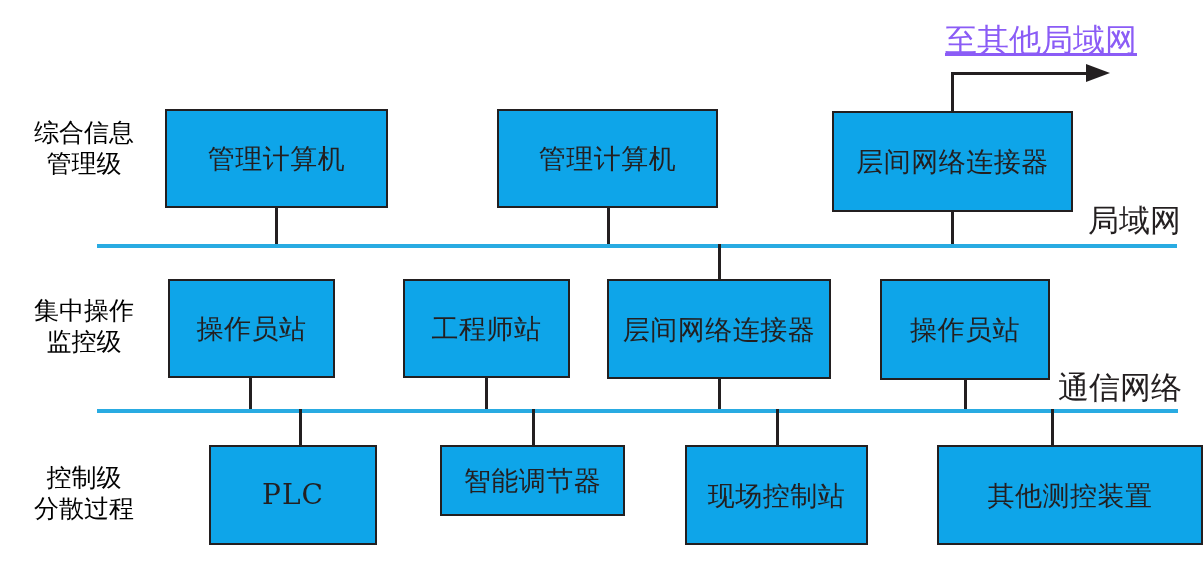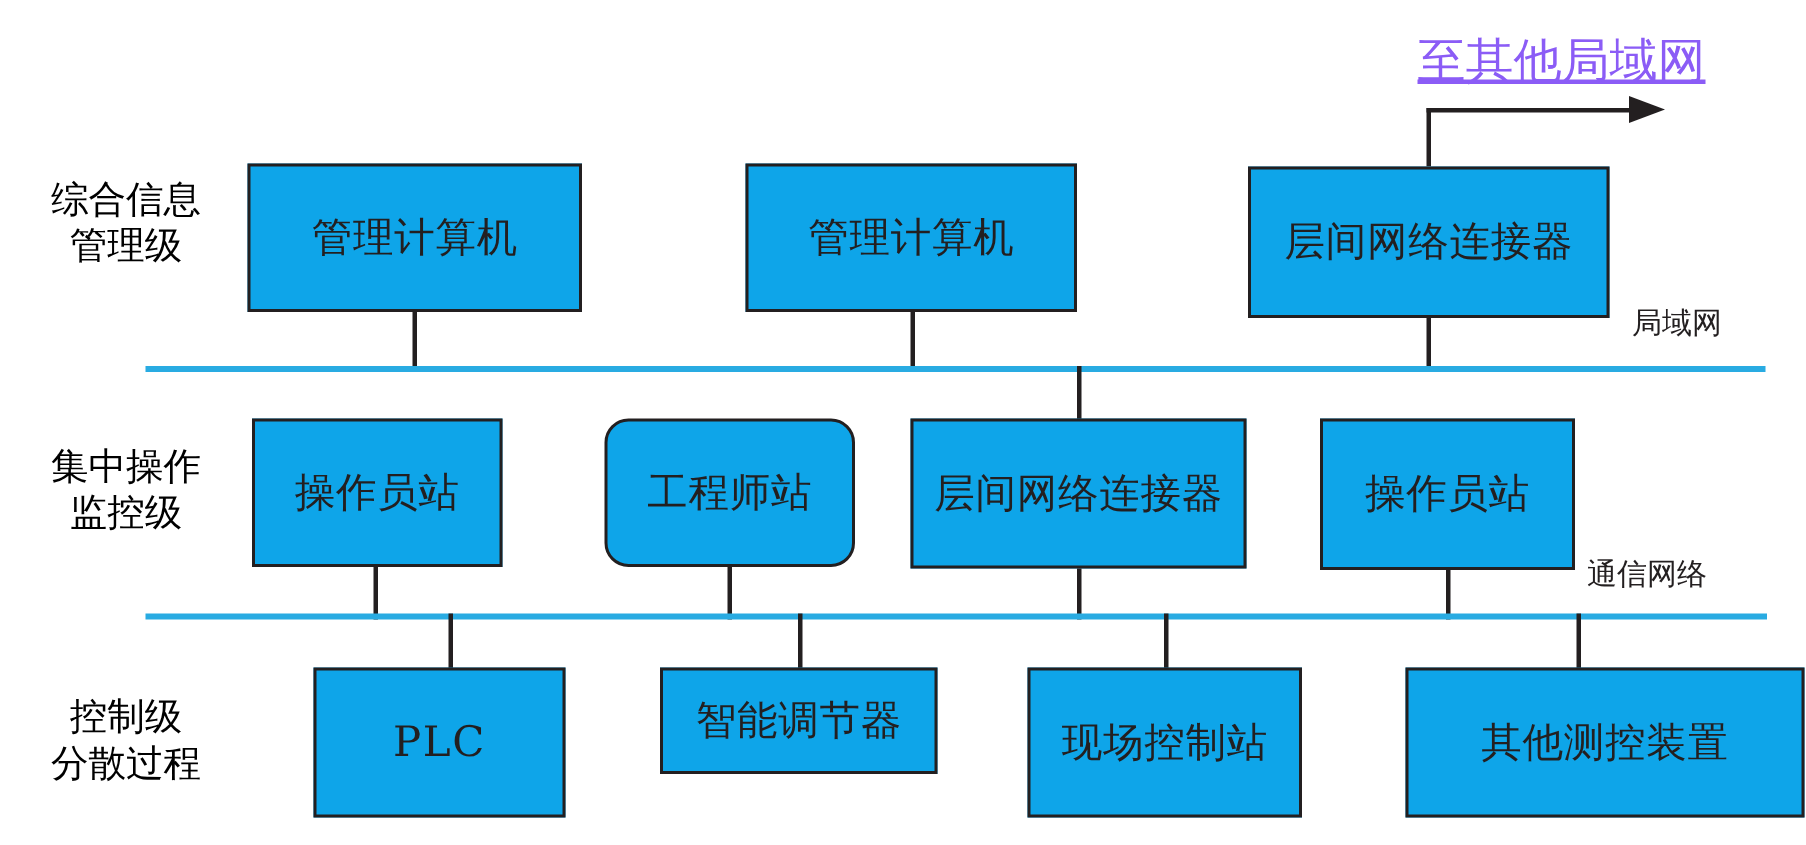--- a/index.html
+++ b/index.html
@@ -45,21 +45,21 @@
     white-space: nowrap;
   }
   .bus {
     position: absolute;
     background: #29abe2;
     height: 4px;
   }
   .bus-label {
     position: absolute;
     color: #231f20;
-    font-size: 20px;
+    font-size: 31px;
     line-height: 1;
     white-space: nowrap;
   }
   .drop {
     position: absolute;
     background: #231f20;
     width: 3px;
   }
   .arrow-label {
     position: absolute;
@@ -120,21 +120,21 @@
   <div class="drop" style="left:275px; top:208px; height:40px;"></div>
   <div class="drop" style="left:607px; top:208px; height:40px;"></div>
   <div class="drop" style="left:951px; top:212px; height:36px;"></div>
 
   <div class="bus-label" style="left:1088px; top:205px;">局域网</div>
   <div class="bus" style="left:97px; top:244px; width:1080px;"></div>
 
   <div class="drop" style="left:718px; top:244px; height:36px;"></div>
 
   <div class="node" style="left:168px; top:279px; width:167px; height:99px;">操作员站</div>
-  <div class="node" style="left:403px; top:279px; width:167px; height:99px;border-radius:16px;">工程师站</div>
+  <div class="node" style="left:403px; top:279px; width:167px; height:99px;">工程师站</div>
   <div class="node" style="left:607px; top:279px; width:224px; height:100px;">层间网络连接器</div>
   <div class="node" style="left:880px; top:279px; width:170px; height:101px;">操作员站</div>
 
   <div class="drop" style="left:249px; top:378px; height:35px;"></div>
   <div class="drop" style="left:485px; top:378px; height:35px;"></div>
   <div class="drop" style="left:718px; top:379px; height:34px;"></div>
   <div class="drop" style="left:964px; top:380px; height:33px;"></div>
 
   <div class="bus-label" style="left:1058px; top:372px;">通信网络</div>
   <div class="bus" style="left:97px; top:409px; width:1081px;"></div>

